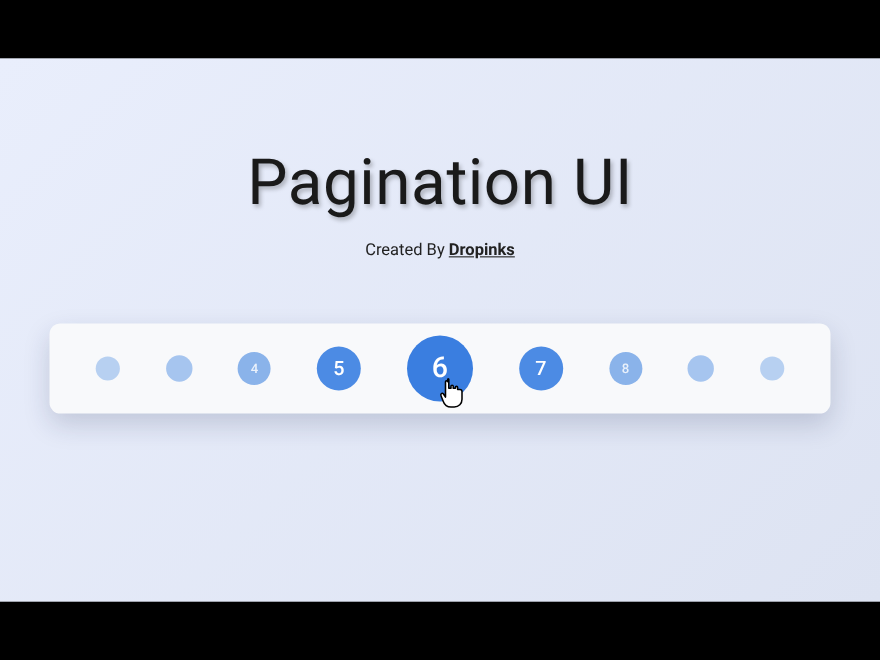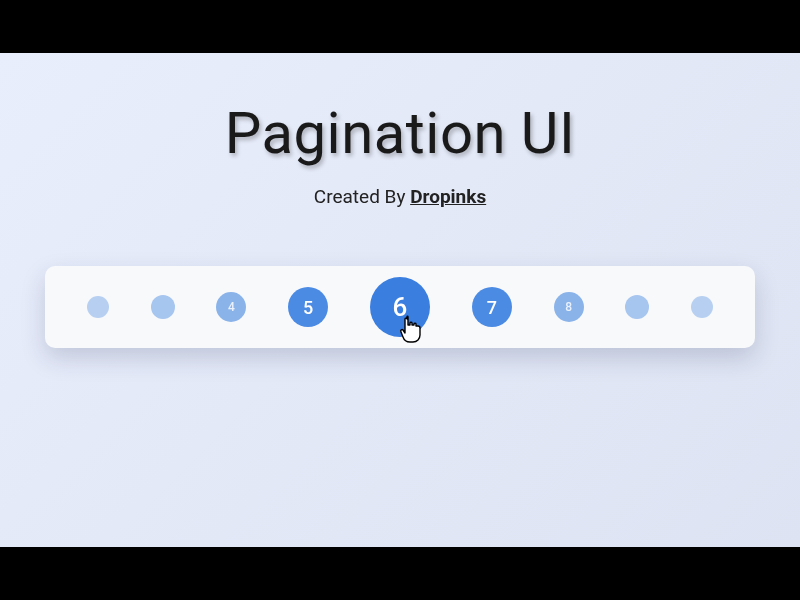--- a/index.html
+++ b/index.html
@@ -13,30 +13,30 @@
       top: 53px;
       left: 0;
       width: 800px;
       height: 494px;
       background: linear-gradient(135deg, #e9eefc 0%, #dde3f2 100%);
       display: flex;
       flex-direction: column;
       align-items: center;
     }
     .title {
-      margin-top: 46px;
+      margin-top: 79px;
       font-size: 58px;
       font-weight: 400;
       color: #1a1a1a;
       text-shadow: 2px 3px 4px rgba(0,0,0,0.25);
       letter-spacing: 0.5px;
     }
     .subtitle {
       margin-top: 18px;
-      font-size: 19px;
+      font-size: 15px;
       color: #222;
     }
     .subtitle .author {
       font-weight: 700;
       text-decoration: underline;
     }
     .pager-wrap {
       margin-top: 58px;
       width: 710px;
       height: 82px;

